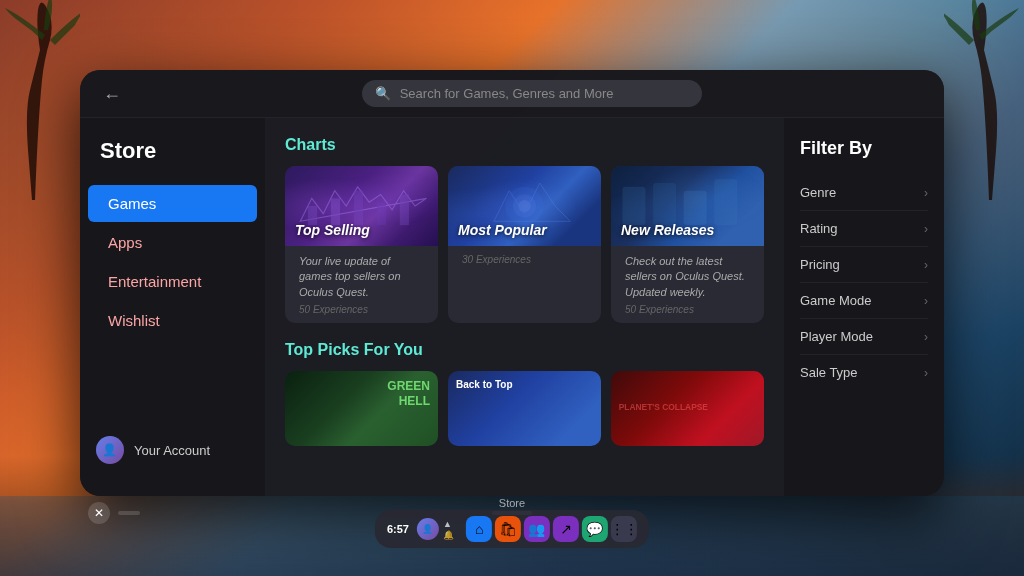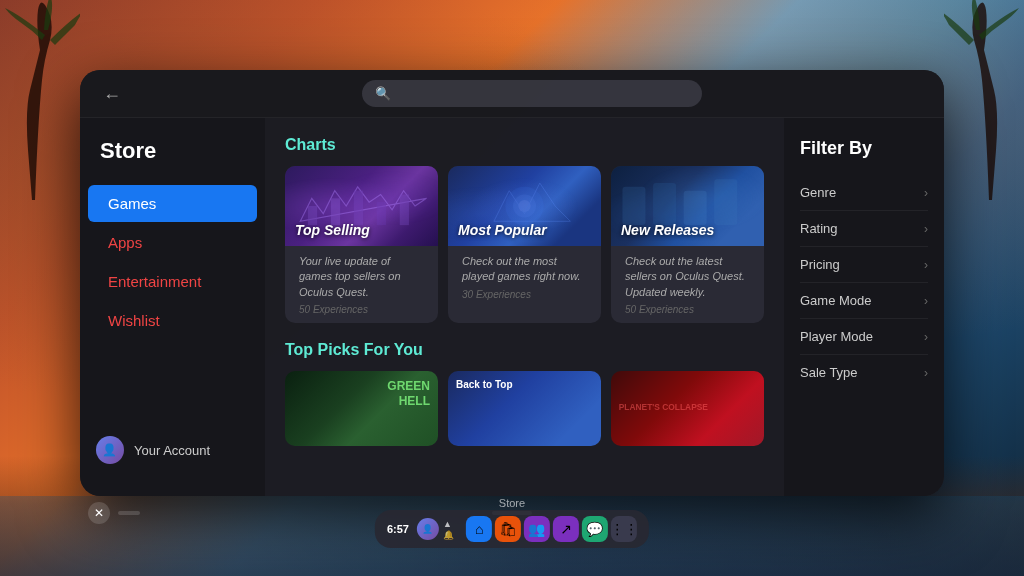--- a/index.html
+++ b/index.html
@@ -107,21 +107,21 @@
 
     .sidebar-title {
       color: #fff;
       font-size: 22px;
       font-weight: 700;
       padding: 0 20px 20px;
     }
 
     .sidebar-item {
       padding: 10px 20px;
-      color: #ef4444;
+      color: #fca5a5;
       font-size: 15px;
       cursor: pointer;
       border-radius: 6px;
       margin: 1px 8px;
     }
 
     .sidebar-item.active {
       background: #1877f2;
       color: #fff;
     }
@@ -541,20 +541,21 @@
     <path d="M32 30 Q25 5 30 -5 Q35 10 36 30Z" fill="#1a3a10" opacity="0.7"></path>
   </svg>
 </div>
 
 <div class="vr-panel">
 
   <div class="header">
     <div class="back-btn">←</div>
     <div class="search-bar">
       <span class="search-icon-sym">🔍</span>
+      <span>Search for Games, Genres and More</span>
     </div>
   </div>
 
   <div class="main-layout">
 
     <div class="sidebar">
       <div class="sidebar-title">Store</div>
       <div class="sidebar-item active">Games</div>
       <div class="sidebar-item">Apps</div>
       <div class="sidebar-item">Entertainment</div>
@@ -593,21 +594,20 @@
           <div class="chart-thumbnail most-popular">
             <svg style="position:absolute;inset:0;width:100%;height:100%;opacity:0.35" viewBox="0 0 200 80">
               <circle cx="100" cy="40" r="25" fill="#4080ff" opacity="0.3"></circle>
               <circle cx="100" cy="40" r="15" fill="#6090ff" opacity="0.4"></circle>
               <circle cx="100" cy="40" r="8" fill="#80a0ff" opacity="0.6"></circle>
               <polygon points="60,60 80,20 100,50 120,10 140,40 160,60" fill="none" stroke="#6090ff" stroke-width="1"></polygon>
             </svg>
             <span class="chart-label">Most Popular</span>
           </div>
           <div class="chart-info">
-            <div class="chart-desc">Check out the most played games right now.</div>
             <div class="chart-count">30 Experiences</div>
           </div>
         </div>
 
         <div class="chart-card">
           <div class="chart-thumbnail new-releases">
             <svg style="position:absolute;inset:0;width:100%;height:100%;opacity:0.35" viewBox="0 0 200 80">
               <rect x="15" y="15" width="30" height="50" rx="4" fill="#4080c0" opacity="0.5"></rect>
               <rect x="55" y="10" width="30" height="55" rx="4" fill="#3070b0" opacity="0.5"></rect>
               <rect x="95" y="20" width="30" height="45" rx="4" fill="#5090d0" opacity="0.5"></rect>

